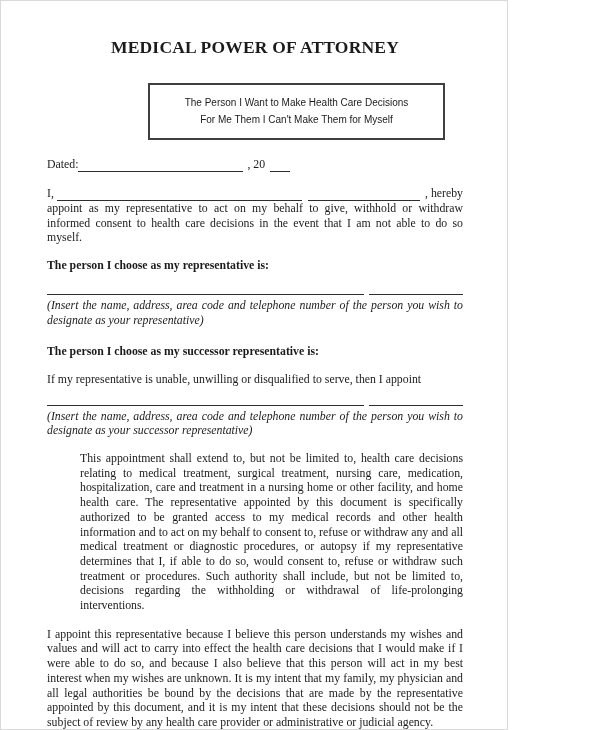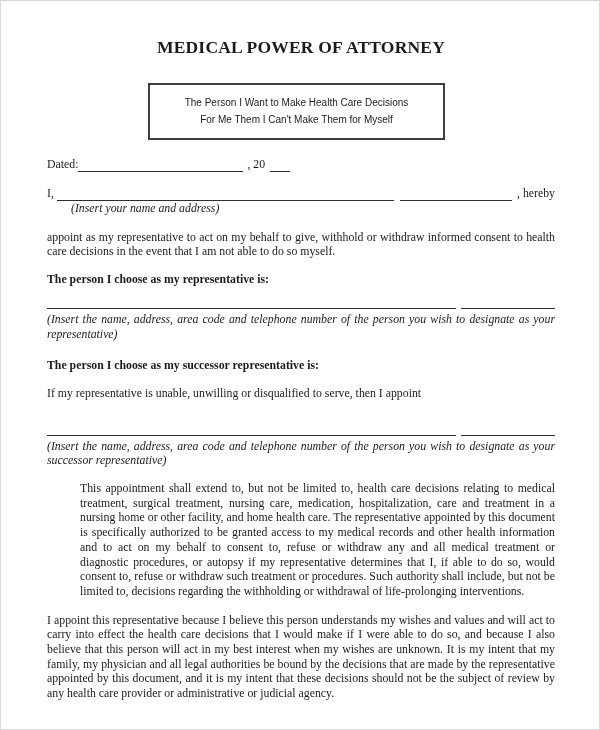--- a/index.html
+++ b/index.html
@@ -1,19 +1,19 @@
 <!DOCTYPE html>
 <html style="--text: #1b1b1b; --page-border: #d9d9d9; --box-border: #3f3f3f; --blank-line: #2e2e2e;"><head>
 <meta charset="utf-8">
 <style>
   html, body { margin: 0; padding: 0; background: #ffffff; }
   .page {
     position: relative;
     box-sizing: border-box;
-    width: 600px;
+    width: 508px;
     height: 730px;
     background: #fff;
     border: 1px solid var(--page-border, #d9d9d9);
     padding: 36px 44px 0 46px;
     font-family: "Liberation Serif", "DejaVu Serif", serif;
     font-size: 11.8px;
     line-height: 14.7px;
     color: var(--text, #1b1b1b);
     overflow: hidden;
   }
@@ -55,21 +55,21 @@
   .hint { font-style: italic; }
   .hint-name { margin: 0 0 14px 24px; }
   .para { margin: 0 0 13px 0; }
   .just { text-align: justify; }
   .heading { margin: 0 0 13px 0; font-weight: bold; }
   .heading-rep { margin-bottom: 9px; }
   .rule-row { height: 13px; }
   .rule-row .seg2 { width: 94px; margin-left: 5px; }
   .hint-just { margin: 3px 0 17px 0; text-align: justify; }
   .hint-just2 { margin: 3px 0 13px 0; text-align: justify; }
-  .intro { margin: 0 0 22px 0; }
+  .intro { margin: 0 0 6px 0; }
   .scope { margin-bottom: 14px; margin-left: 33px; }
   .intent { margin-bottom: 0; }
 </style>
 </head>
 <body>
 
 <div class="page">
 
   <h1 class="title">MEDICAL POWER OF ATTORNEY</h1>
 
@@ -85,21 +85,20 @@
     <span class="blank w-year"></span>
   </div>
 
   <div class="frow decl-row">
     <span>I,</span>
     <span class="blank grow seg1"></span>
     <span class="blank seg2"></span>
     <span class="decl-suffix">, hereby</span>
   </div>
 
-  <div class="hint hint-name">(Insert your name and address)</div>
 
   <p class="para just">appoint as my representative to act on my behalf to give, withhold or withdraw informed consent to health care decisions in the event that I am not able to do so myself.</p>
 
   <p class="heading heading-rep">The person I choose as my representative is:</p>
 
   <div class="frow rule-row">
     <span class="blank grow"></span>
     <span class="blank seg2"></span>
   </div>
 

